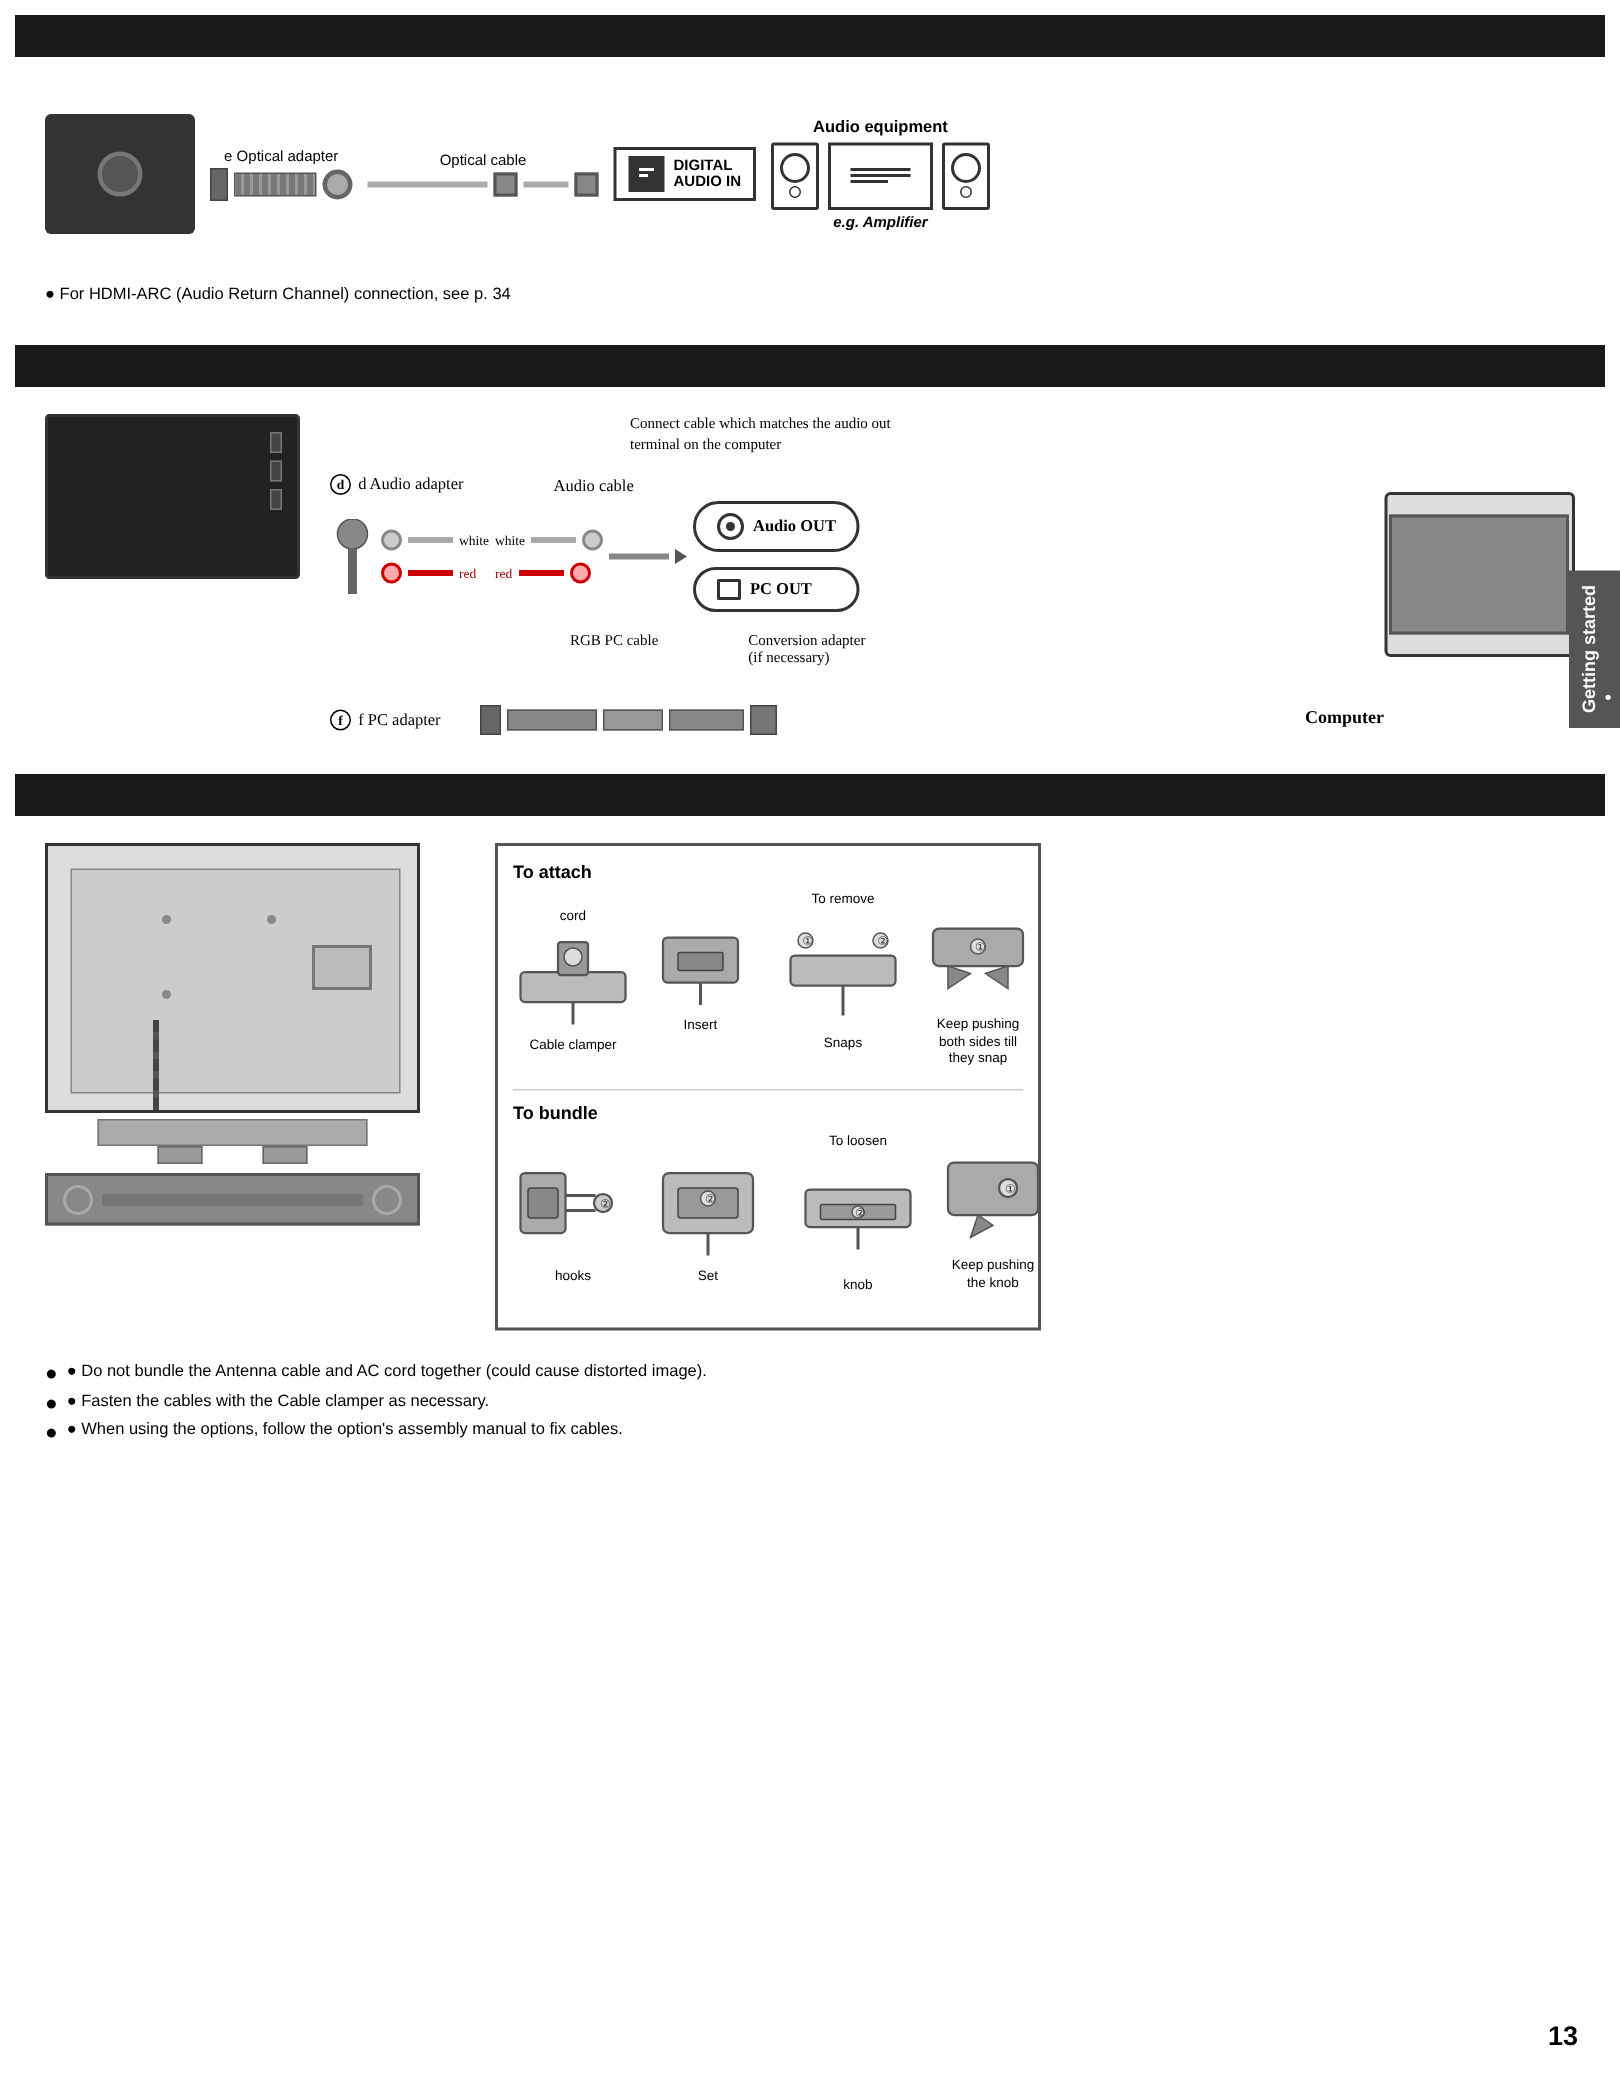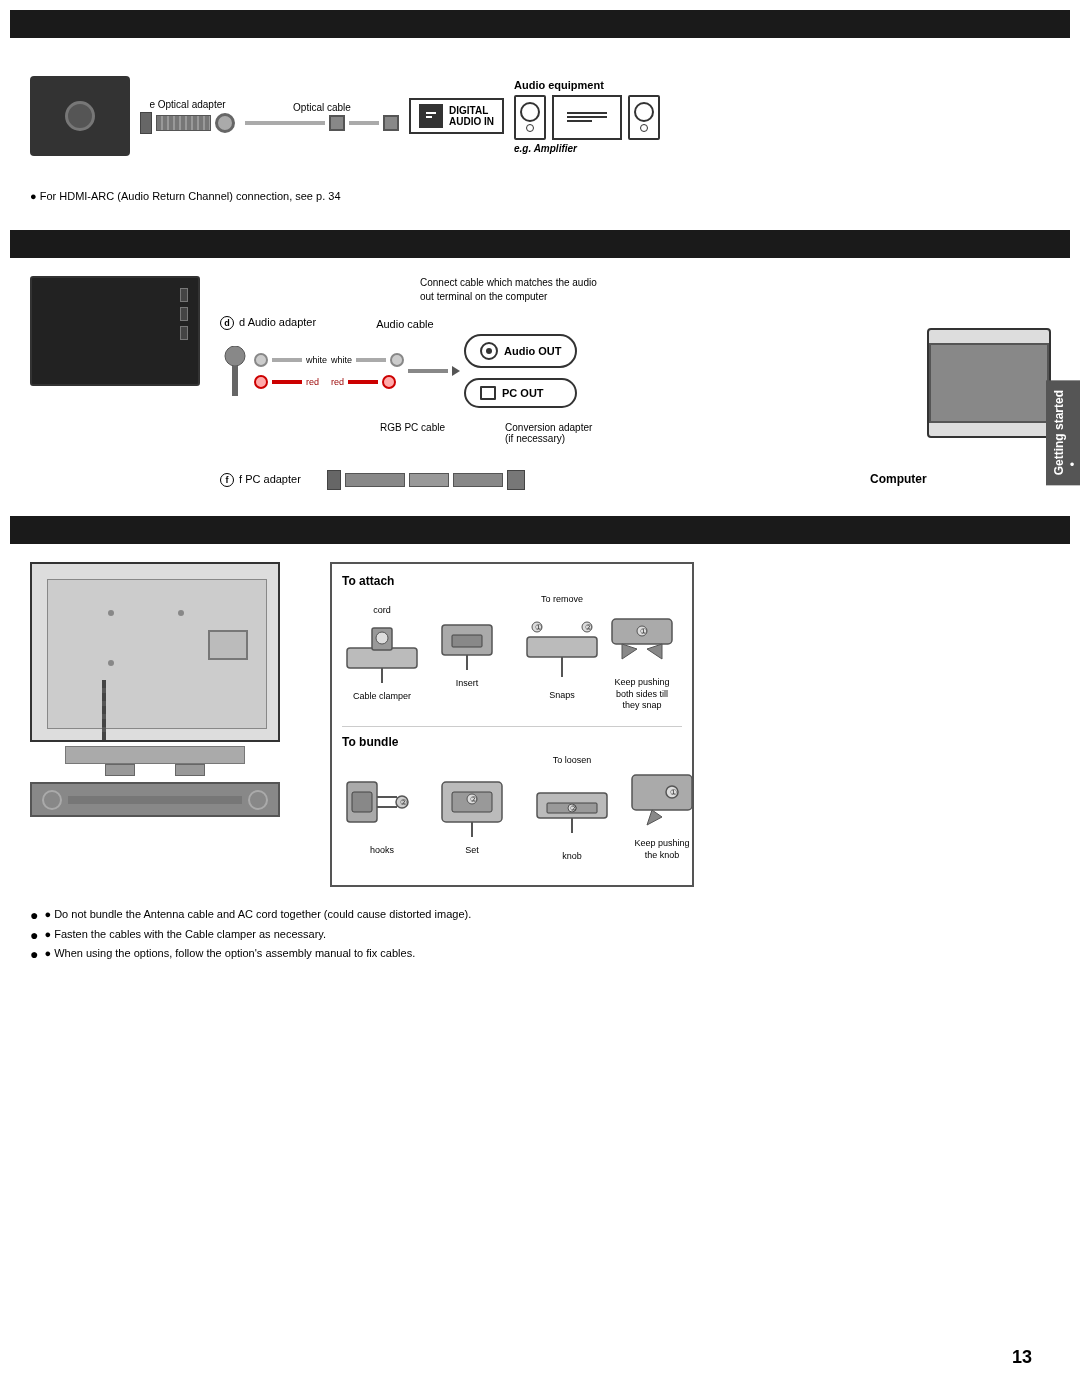--- a/index.html
+++ b/index.html
@@ -115,21 +115,21 @@
       align-items: center;
       justify-content: center;
       color: #fff;
       font-size: 8px;
     }
 
     
     .audio-equipment-section {
       display: flex;
       flex-direction: column;
-      align-items: flex-start;
+      align-items: center;
       flex-shrink: 0;
     }
 
     .audio-equipment-label {
       font-weight: bold;
       font-size: 11px;
       margin-bottom: 4px;
     }
 
     .amplifier-illustration {
@@ -399,21 +399,21 @@
     .note-bullet {
       color: #000;
       font-size: 14px;
       line-height: 1;
       margin-top: 1px;
     }
 
     .page-number {
       position: absolute;
       bottom: 20px;
-      right: 48px;
+      right: 28px;
       font-size: 18px;
       font-weight: bold;
     }
 
     
     .connection-area {
       display: flex;
       align-items: center;
       gap: 4px;
       position: relative;
@@ -574,21 +574,21 @@
           </div>
         </div>
         <div class="amplifier-label">e.g. Amplifier</div>
       </div>
 
     </div>
 
     <div class="hdmi-note">● For HDMI-ARC (Audio Return Channel) connection, see p. 34</div>
   </div>
 
-  <div style="margin-top:16px;">
+  <div style="margin-top:16px;font-family:Liberation Serif, serif;">
     <div class="section-bar"></div>
 
     <div class="section2-content" style="position:relative;">
 
       <div class="left-panel">
         <div class="tv-back-device">
           <div class="tv-ports">
             <div class="tv-port"></div>
             <div class="tv-port"></div>
             <div class="tv-port"></div>
@@ -754,21 +754,21 @@
                 <div class="clamper-part">
                   <svg width="70" height="70" viewBox="0 0 70 70">
                     <rect x="10" y="20" width="50" height="30" rx="3" fill="#aaa" stroke="#555" stroke-width="1.5"></rect>
                     <rect x="20" y="30" width="30" height="12" rx="1" fill="#888" stroke="#444" stroke-width="1"></rect>
                     <line x1="35" y1="50" x2="35" y2="65" stroke="#555" stroke-width="2"></line>
                   </svg>
                   <div style="font-size:9px;">Insert</div>
                 </div>
               </div>
 
-              <div style="display:flex;align-items:flex-start;">
+              <div style="display:flex;gap:10px;align-items:flex-start;">
                 <div class="clamper-part">
                   <div style="font-size:9px;">To remove</div>
                   <svg width="80" height="80" viewBox="0 0 80 80">
                     <rect x="5" y="30" width="70" height="20" rx="3" fill="#bbb" stroke="#555" stroke-width="1.5"></rect>
                     <circle cx="15" cy="20" r="5" fill="#ddd" stroke="#555" stroke-width="1"></circle>
                     <text x="13" y="23" font-size="8" fill="#333">①</text>
                     <circle cx="65" cy="20" r="5" fill="#ddd" stroke="#555" stroke-width="1"></circle>
                     <text x="63" y="23" font-size="8" fill="#333">②</text>
                     <line x1="40" y1="50" x2="40" y2="70" stroke="#555" stroke-width="2"></line>
                   </svg>

